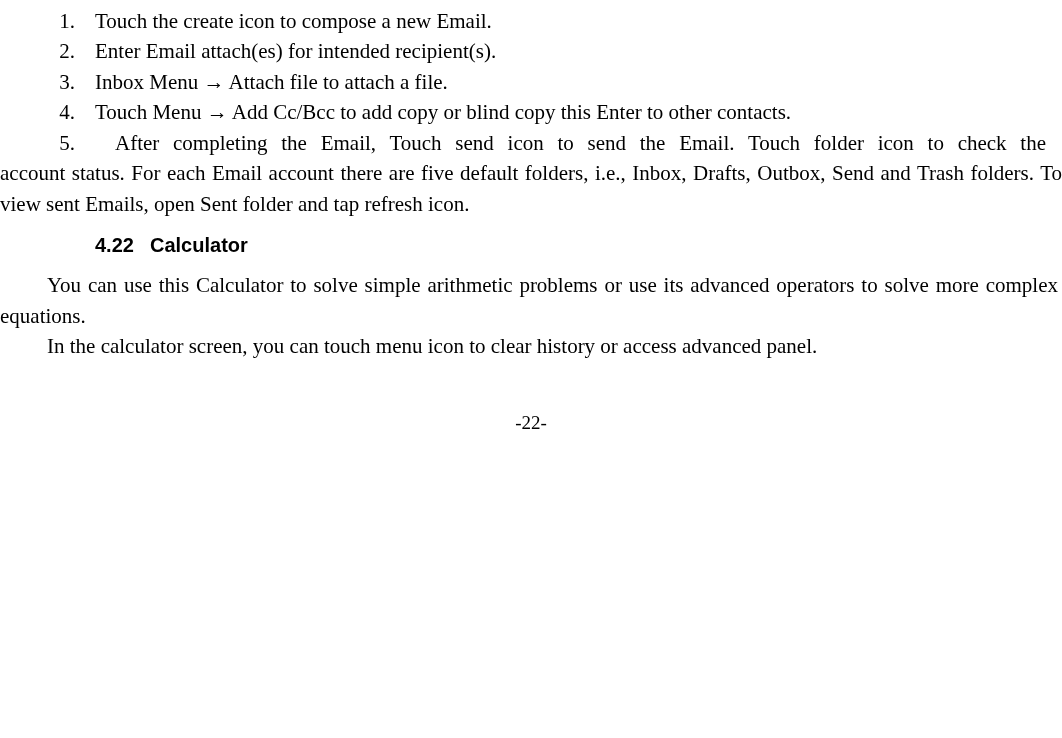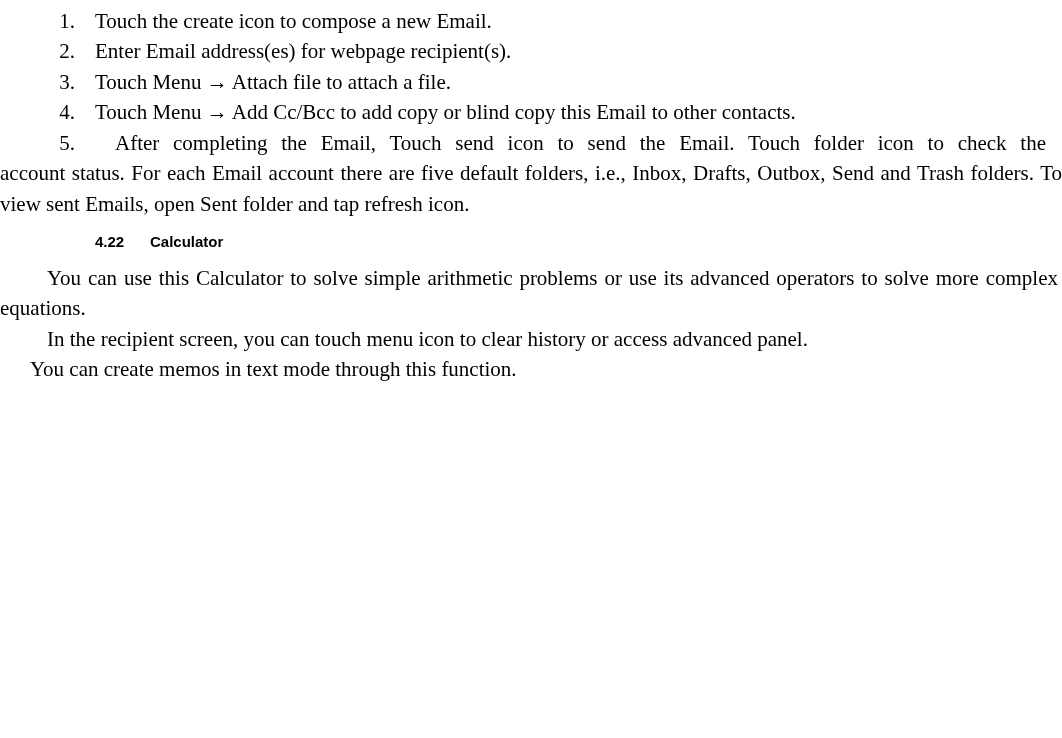--- a/index.html
+++ b/index.html
@@ -35,21 +35,21 @@
     flex: 1;
     padding-right: 16px;
   }
   .list-cont {
     padding-left: 0;
     text-align: justify;
   }
   .heading {
     font-family: Arial, Helvetica, sans-serif;
     font-weight: bold;
-    font-size: 15px;
+    font-size: 20px;
     margin: 12px 8px 10px 95px;
     display: flex;
   }
   .heading .hnum {
     width: 55px;
   }
   .para {
     margin: 0 4px 0 0;
     text-align: justify;
   }
@@ -80,47 +80,47 @@
 
   <div class="list">
     <div class="list-row">
       <div class="list-num">1.</div>
       <div class="list-gap"></div>
       <div class="list-text">Touch the create icon to compose a new Email.</div>
     </div>
     <div class="list-row">
       <div class="list-num">2.</div>
       <div class="list-gap"></div>
-      <div class="list-text">Enter Email address(es) for webpage recipient(s).</div>
+      <div class="list-text">Enter Email attach(es) for intended recipient(s).</div>
     </div>
     <div class="list-row">
       <div class="list-num">3.</div>
       <div class="list-gap"></div>
-      <div class="list-text">Touch Menu → Attach file to attach a file.</div>
+      <div class="list-text">Inbox Menu → Attach file to attach a file.</div>
     </div>
     <div class="list-row">
       <div class="list-num">4.</div>
       <div class="list-gap"></div>
-      <div class="list-text">Touch Menu → Add Cc/Bcc to add copy or blind copy this Email to other contacts.</div>
+      <div class="list-text">Touch Menu → Add Cc/Bcc to add copy or blind copy this Enter to other contacts.</div>
     </div>
     <div class="list-row">
       <div class="list-num">5.</div>
       <div class="list-gap"></div>
       <div class="list-text j">After completing the Email, Touch send icon to send the Email. Touch folder icon to check the</div>
     </div>
     <div class="list-cont">account status. For each Email account there are five default folders, i.e., Inbox, Drafts, Outbox, Send and Trash folders. To view sent Emails, open Sent folder and tap refresh icon.</div>
   </div>
 
   <div class="heading">
     <span class="hnum">4.22</span>
     <span>Calculator</span>
   </div>
 
   <p class="para first">You can use this Calculator to solve simple arithmetic problems or use its advanced operators to solve more complex equations.</p>
-  <p class="para first" style="text-align:left;">In the recipient screen, you can touch menu icon to clear history or access advanced panel.</p>
+  <p class="para first" style="text-align:left;">In the calculator screen, you can touch menu icon to clear history or access advanced panel.</p>
 
 
 
 
-  <p class="para first-mid" style="text-align:left;">You can create memos in text mode through this function.</p>
 
+  <div class="footer">-22-</div>
 
 </div>
 
 </body></html>

